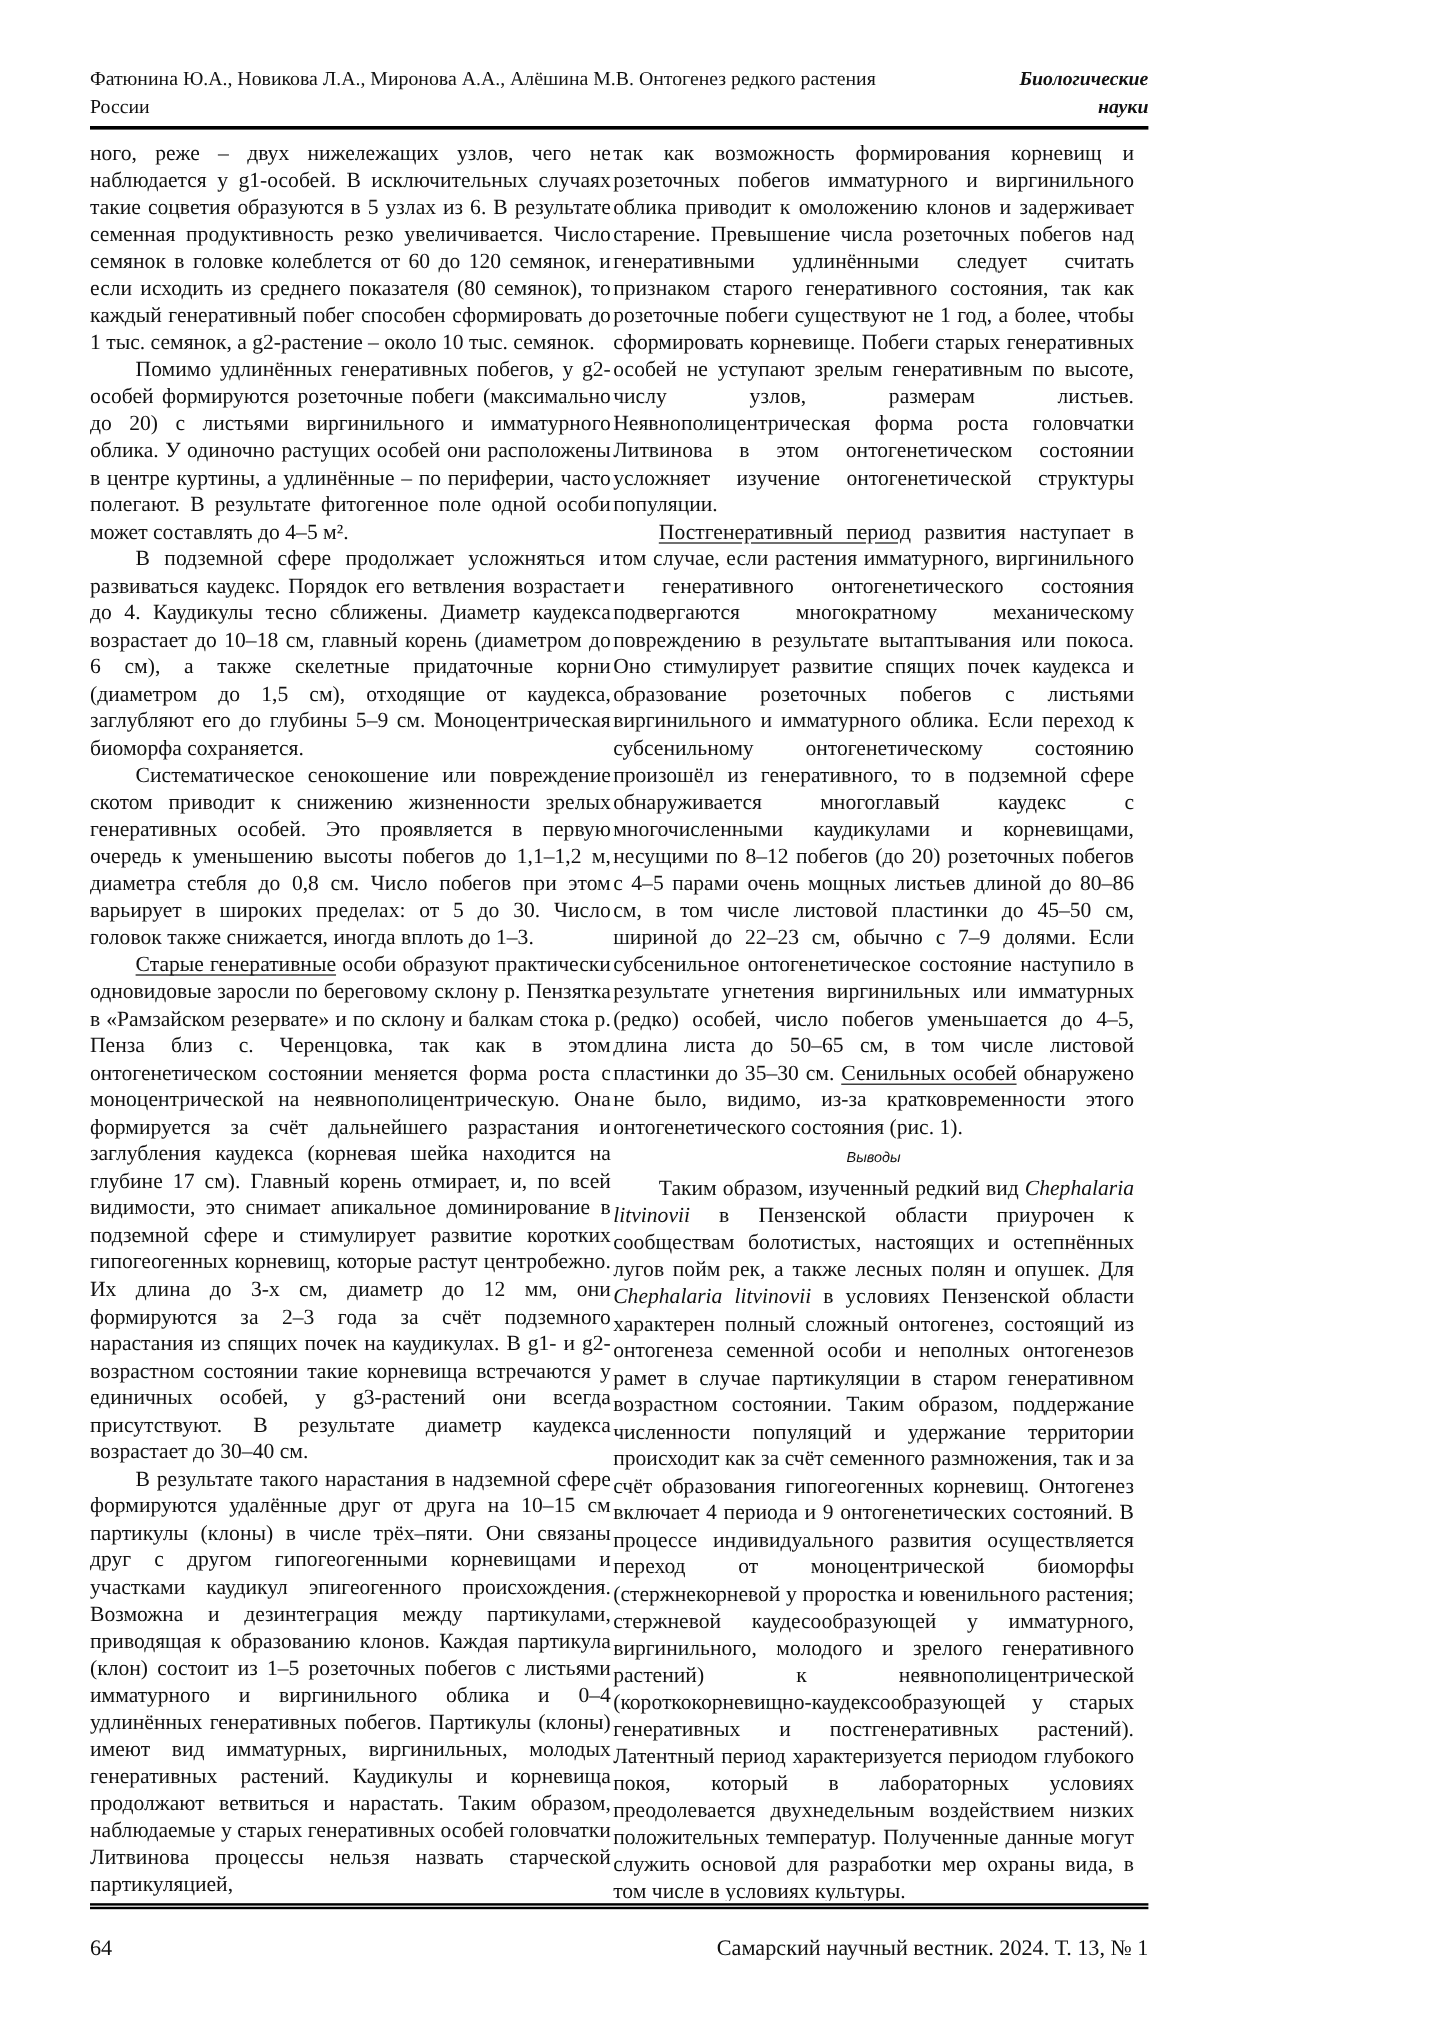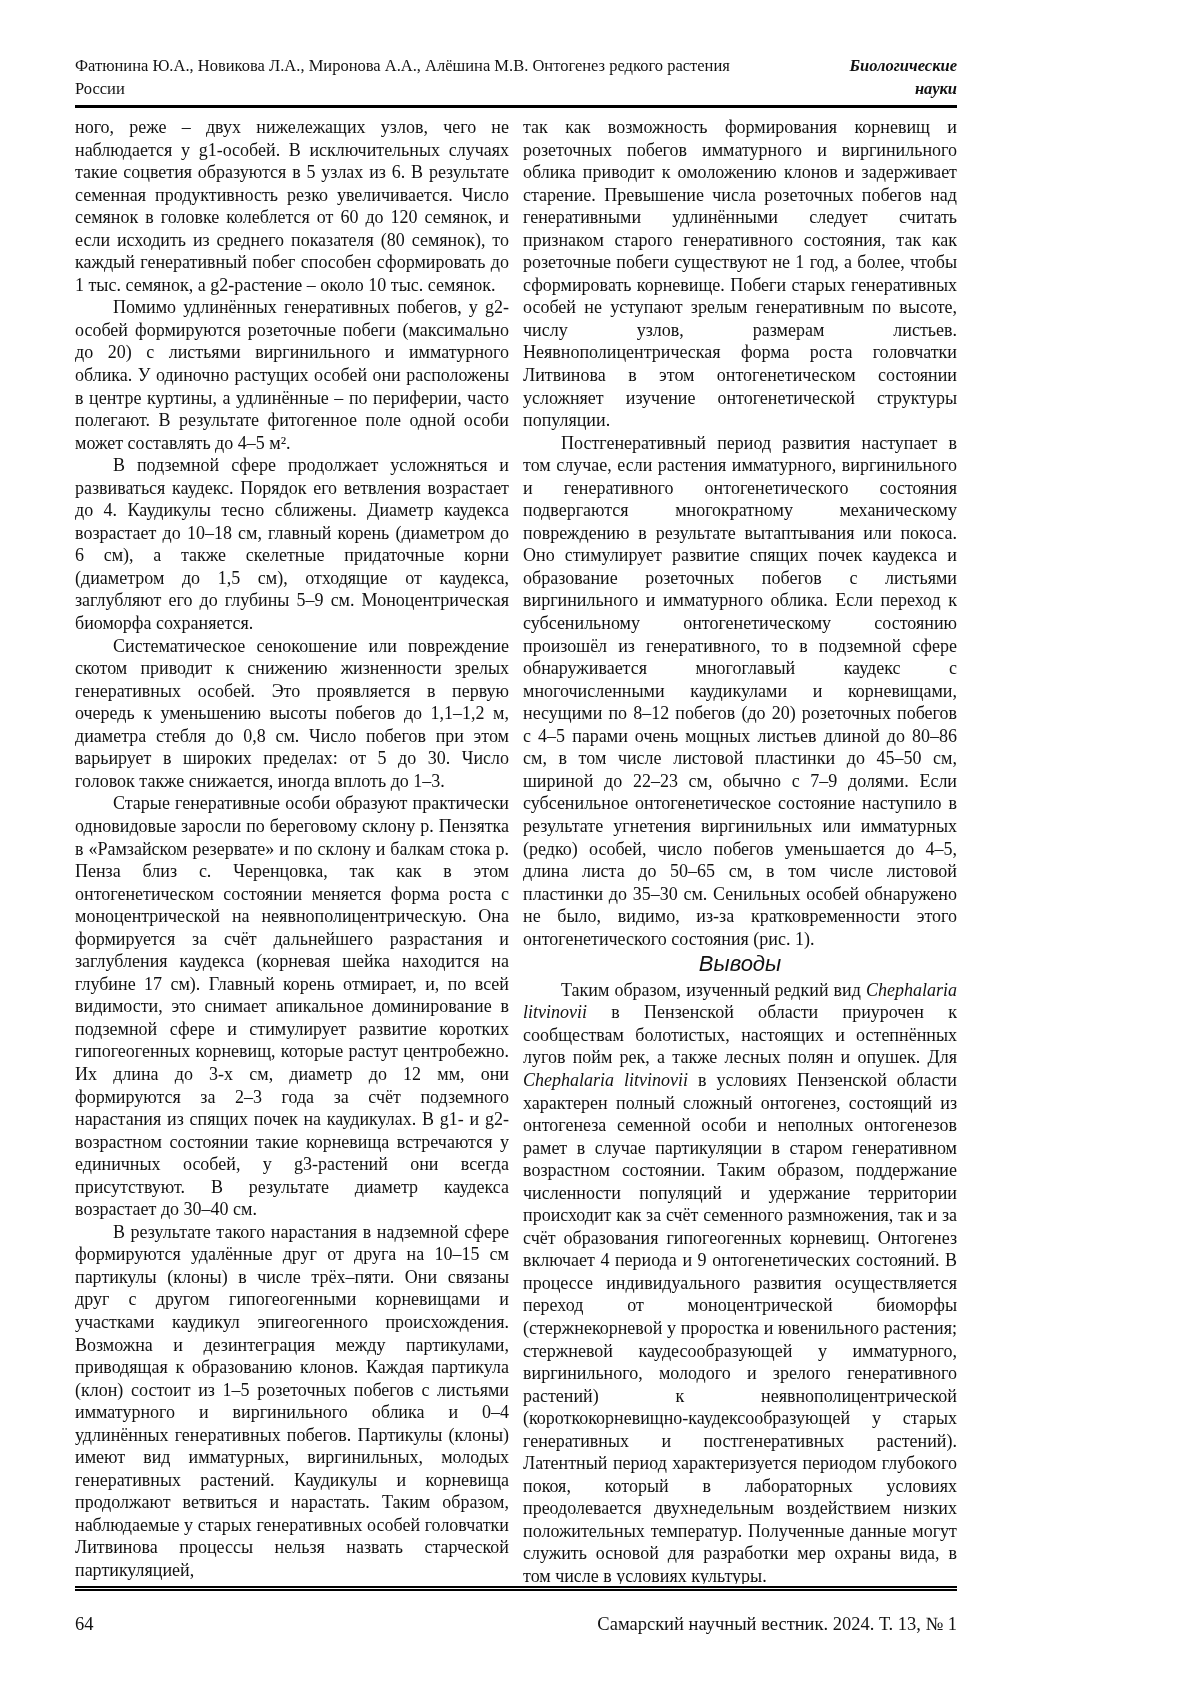--- a/index.html
+++ b/index.html
@@ -17,39 +17,39 @@
   
   .hdr{
     font-size:16.5px;line-height:23px;
     border-bottom:3px solid #000;
     padding-bottom:5px;
   }
   .hdr-row{display:flex;justify-content:space-between;align-items:center;}
   .hdr-left{max-width:700px;}
   .hdr-right{font-style:italic;text-align:right;white-space:nowrap;font-weight:bold;}
   .it{font-style:italic;}
-  .un{text-underline-offset:3px;}
+  .un{text-decoration:underline;text-underline-offset:3px;}
   
   .cols{
-    display:flex;gap:14px;margin-top:8px;
+    display:flex;gap:2px;margin-top:8px;
     height:1468px;overflow:hidden;
   }
   .col{
     width:434px;
     font-size:18px;line-height:22.55px;
     text-align:justify;
   }
   .col p{margin:0;text-indent:38px;}
   .col p.noindent{text-indent:0;}
   .col h3{
     margin:3px 0 3px 0;
     text-align:center;text-indent:0;
     font-family:"Liberation Sans","DejaVu Sans",sans-serif;
     font-style:italic;font-weight:normal;
-    font-size:22px;line-height:22.55px;
+    font-size:12px;line-height:22.55px;
   }
   
   .ftr{
     border-top:5px double #000;
     margin-top:2px;
     padding-top:21px;
     display:flex;justify-content:space-between;
     font-size:18.5px;line-height:24px;
   }
 </style>

